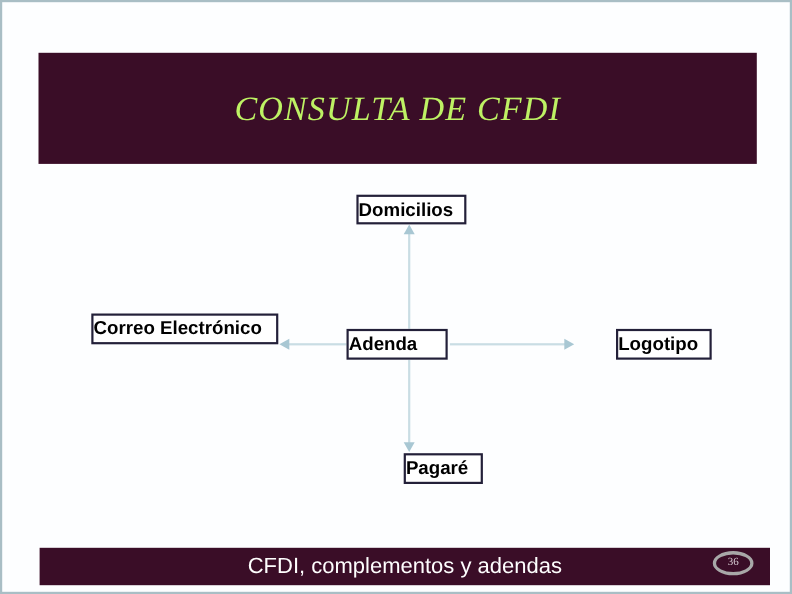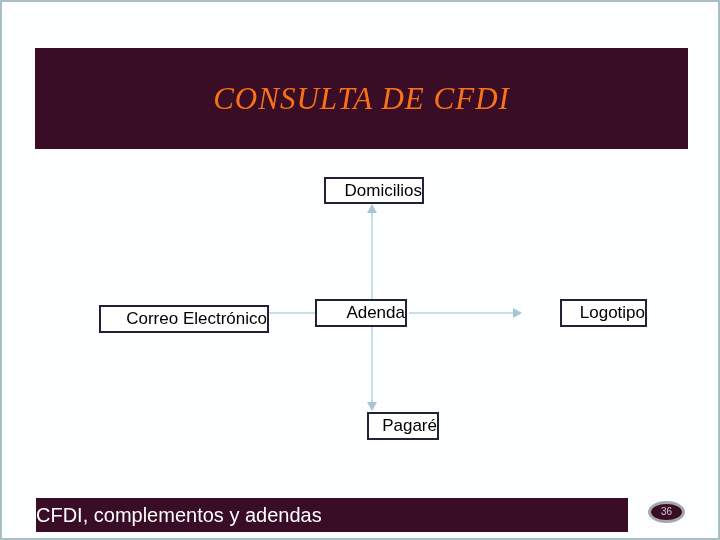--- a/index.html
+++ b/index.html
@@ -17,36 +17,36 @@
     position: absolute;
     left: 33px; top: 46px;
     width: 653px; height: 101px;
     background: #3a0d27;
     display: flex; align-items: center; justify-content: center;
   }
   .title-bar .title {
     font-family: "Liberation Serif", serif;
     font-style: italic;
     font-size: 31px;
-    color: #f97316;
+    color: #bef264;
     letter-spacing: 1px;
     white-space: nowrap;
   }
   .node {
     position: absolute;
     background: #ffffff;
     border: 2px solid #232039;
     box-sizing: border-box;
-    display: flex; align-items: center; justify-content: flex-end;
-    font-size: 17px; font-weight: normal; color: #000000;
+    display: flex; align-items: center; justify-content: flex-start;
+    font-size: 17px; font-weight: bold; color: #000000;
     white-space: nowrap;
     z-index: 2;
   }
   .node-top    { left: 322px; top: 175px; width: 100px; height: 27px; }
-  .node-left   { left:  81px; top: 303px; width: 170px; height: 28px; margin-left: 16px; }
+  .node-left   { left:  81px; top: 283px; width: 170px; height: 28px; }
   .node-center { left: 313px; top: 297px; width:  92px; height: 28px; }
   .node-right  { left: 521px; top: 297px; width:  87px; height: 28px; margin-left: 37px; }
   .node-bottom { left: 333px; top: 410px; width:  72px; height: 28px; margin-left: 32px; }
 
   .connector { position: absolute; background: #c9dde4; z-index: 1; }
   .conn-up    { left: 369px; top: 209px; width: 2px;  height: 88px; }
   .conn-left  { left: 260px; top: 310px; width: 71px; height: 2px; }
   .conn-right { left: 407px; top: 310px; width: 105px; height: 2px; }
   .conn-down  { left: 369px; top: 325px; width: 2px;  height: 76px; }
 
@@ -68,37 +68,37 @@
   }
   .ah-down {
     left: 365px; top: 400px;
     border-left: 5px solid transparent; border-right: 5px solid transparent;
     border-top: 9px solid #a8c7d3;
   }
 
   .footer-bar {
     position: absolute;
     left: 34px; top: 496px;
-    width: 592px; height: 34px;
+    width: 664px; height: 34px;
     background: #3a0d27;
-    display: flex; align-items: center; 
+    display: flex; align-items: center; justify-content: center;
   }
   .footer-bar .footer-text {
     color: #fefefe;
     font-size: 20px;
     white-space: nowrap;
   }
   .page-badge {
     position: absolute;
     left: 646px; top: 499px;
     width: 31px; height: 16px;
     background: #3a0d27;
     border: 3px solid #a8a8a8;
     border-radius: 50%;
-    display: flex; align-items: center; justify-content: center;
+    display: flex; align-items: center; justify-content: center; font-family: Liberation Serif, serif;
   }
   .page-badge span {
     font-size: 10px;
     color: #d6ccd2;
     line-height: 1;
   }
 </style>
 </head>
 <body>
 

